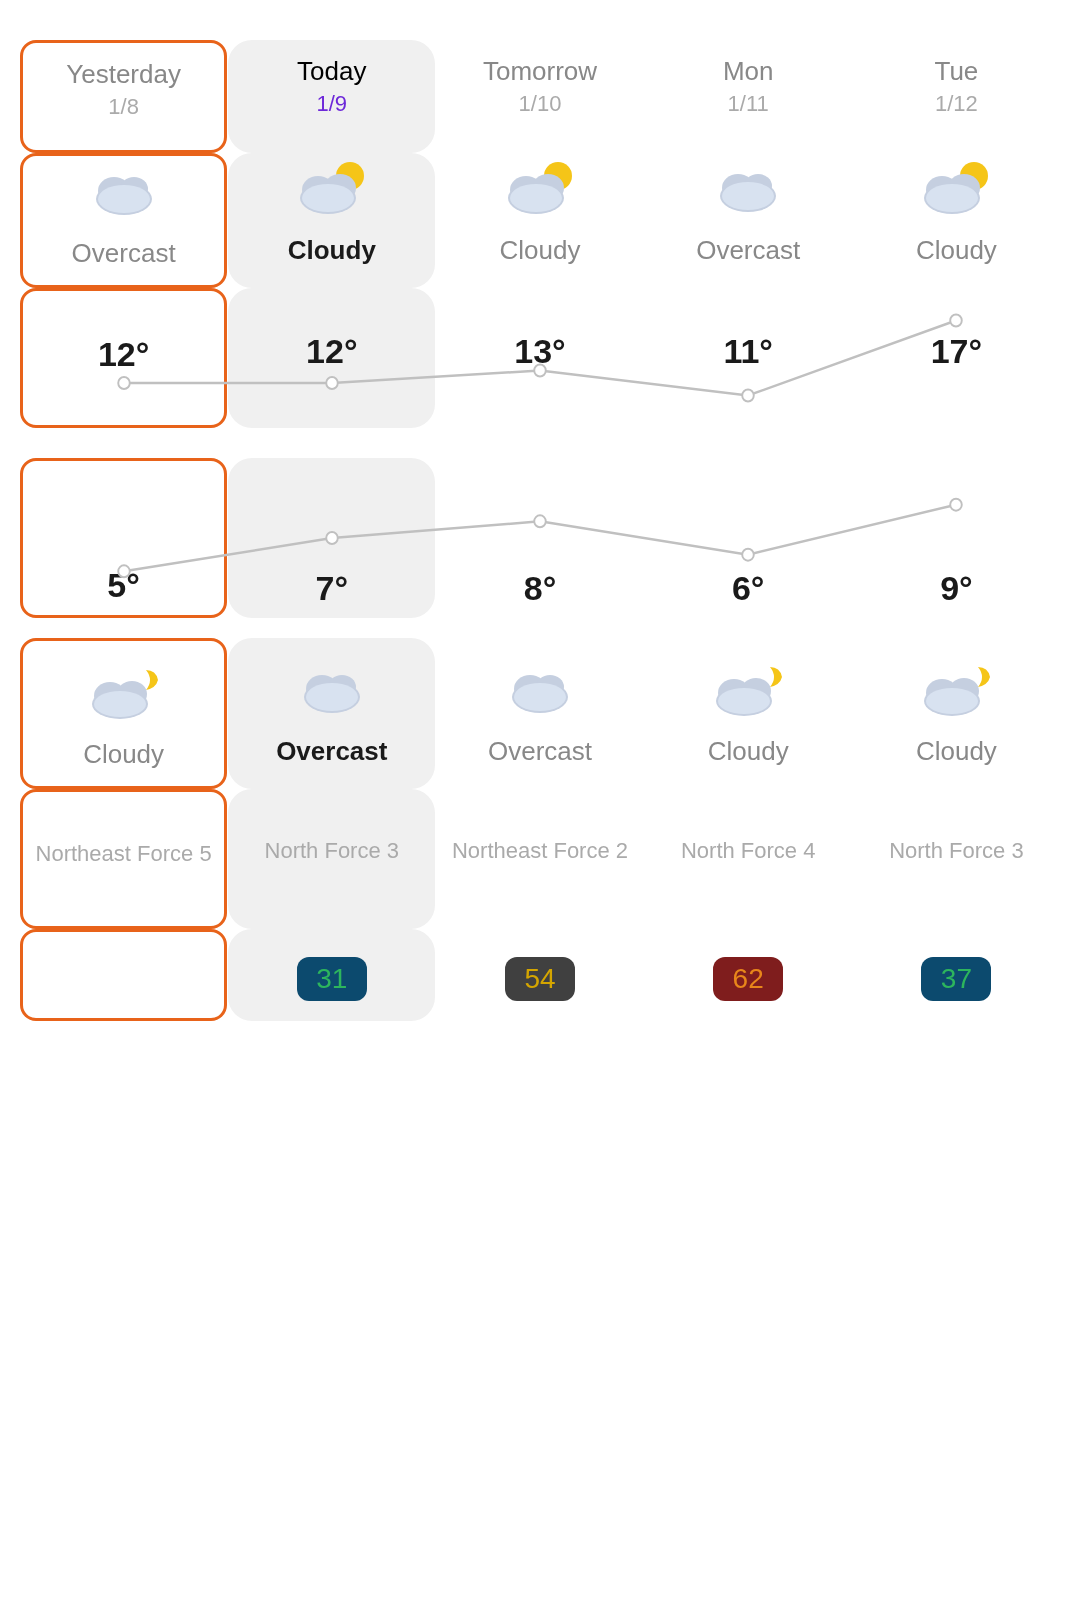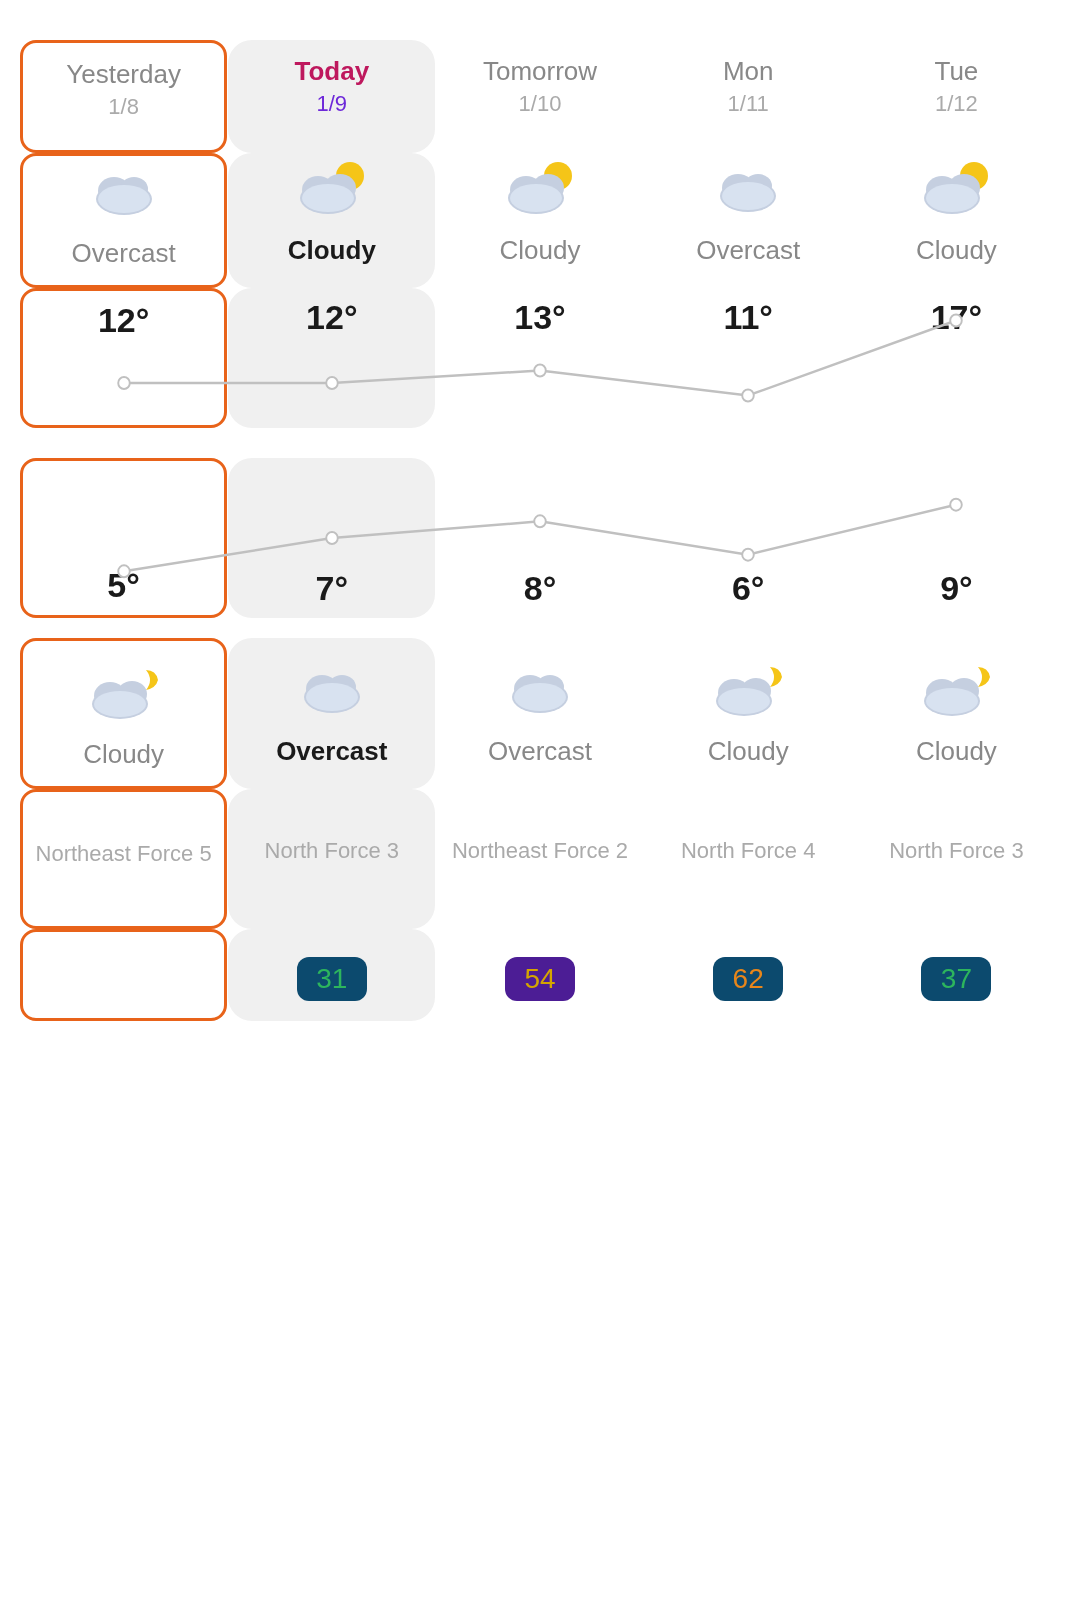--- a/index.html
+++ b/index.html
@@ -48,22 +48,22 @@
       border-radius: 16px;
     }
 
     .day-label {
       font-size: 26px;
       color: #888;
       font-weight: 400;
     }
 
     .day-col.today .day-label {
-      color: #be185d;
-      font-weight: 700;
+      color: #000000;
+      font-weight: 400;
     }
 
     .day-date {
       font-size: 22px;
       color: #aaa;
       margin-top: 4px;
       margin-bottom: 20px;
     }
 
     .day-col.today .day-date {
@@ -121,42 +121,43 @@
       min-width: 70px;
       text-align: center;
     }
 
     .aqi-green {
       background: #0c4a6e;
       color: #2db55d;
     }
 
     .aqi-yellow {
-      background: #4c1d95;
+      background: #404040;
       color: #d4a500;
     }
 
     .aqi-orange {
-      background: #0c4a6e;
+      background: #7f1d1d;
       color: #e8861a;
     }
 
     
     .chart-overlay {
       position: absolute;
       top: 0; left: 0;
       width: 100%;
       height: 100%;
       pointer-events: none;
     }
 
     .temp-value {
       font-size: 34px;
       font-weight: 600;
       color: #1a1a1a;
+      margin-top: 34px;
     }
 
     .today-temp {
       font-weight: 700;
     }
   </style>
 </head>
 <body>
 
 <div class="page-container">

